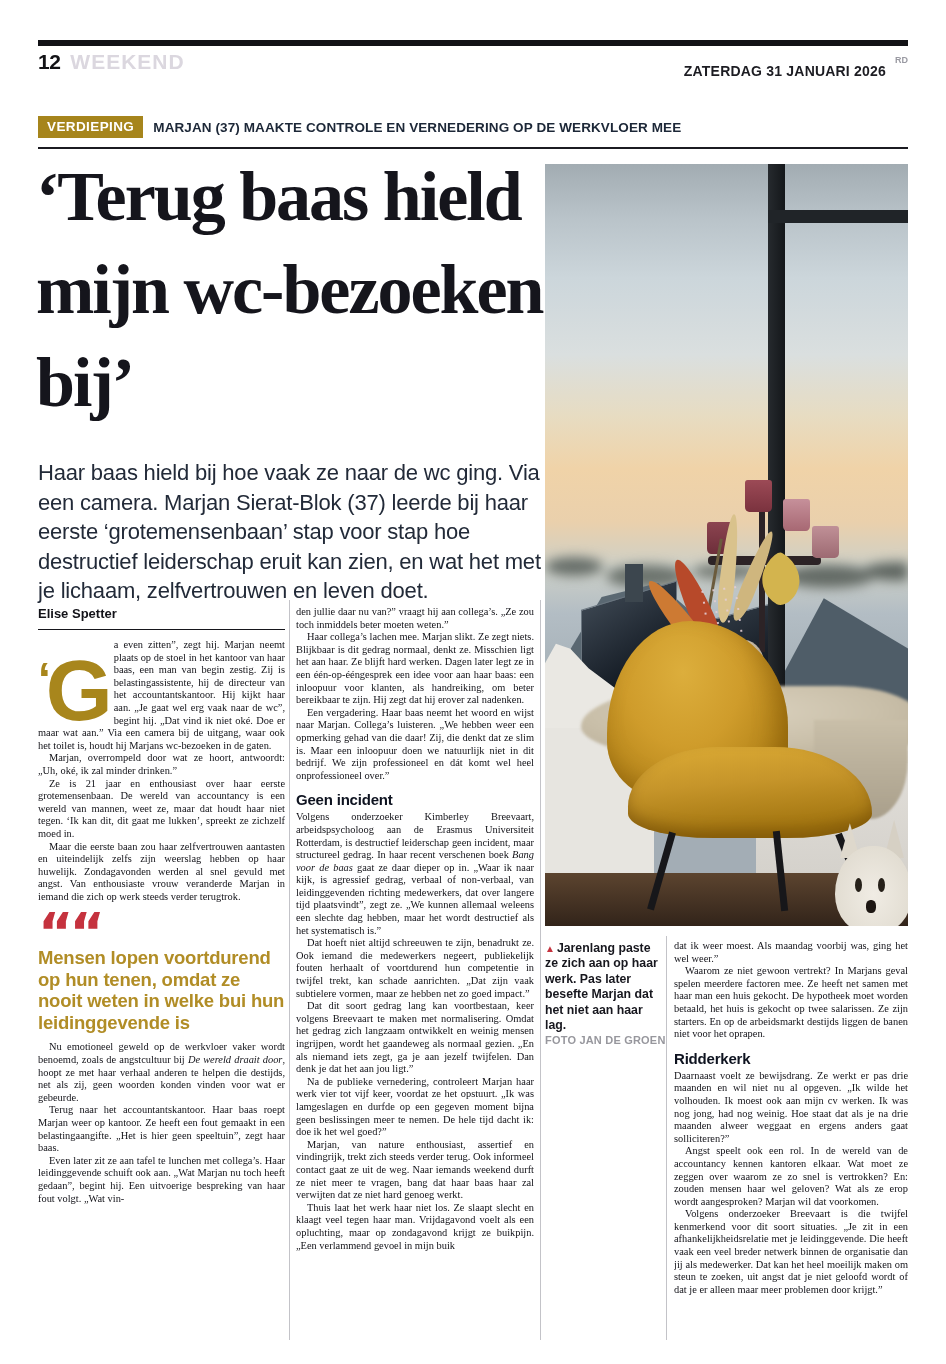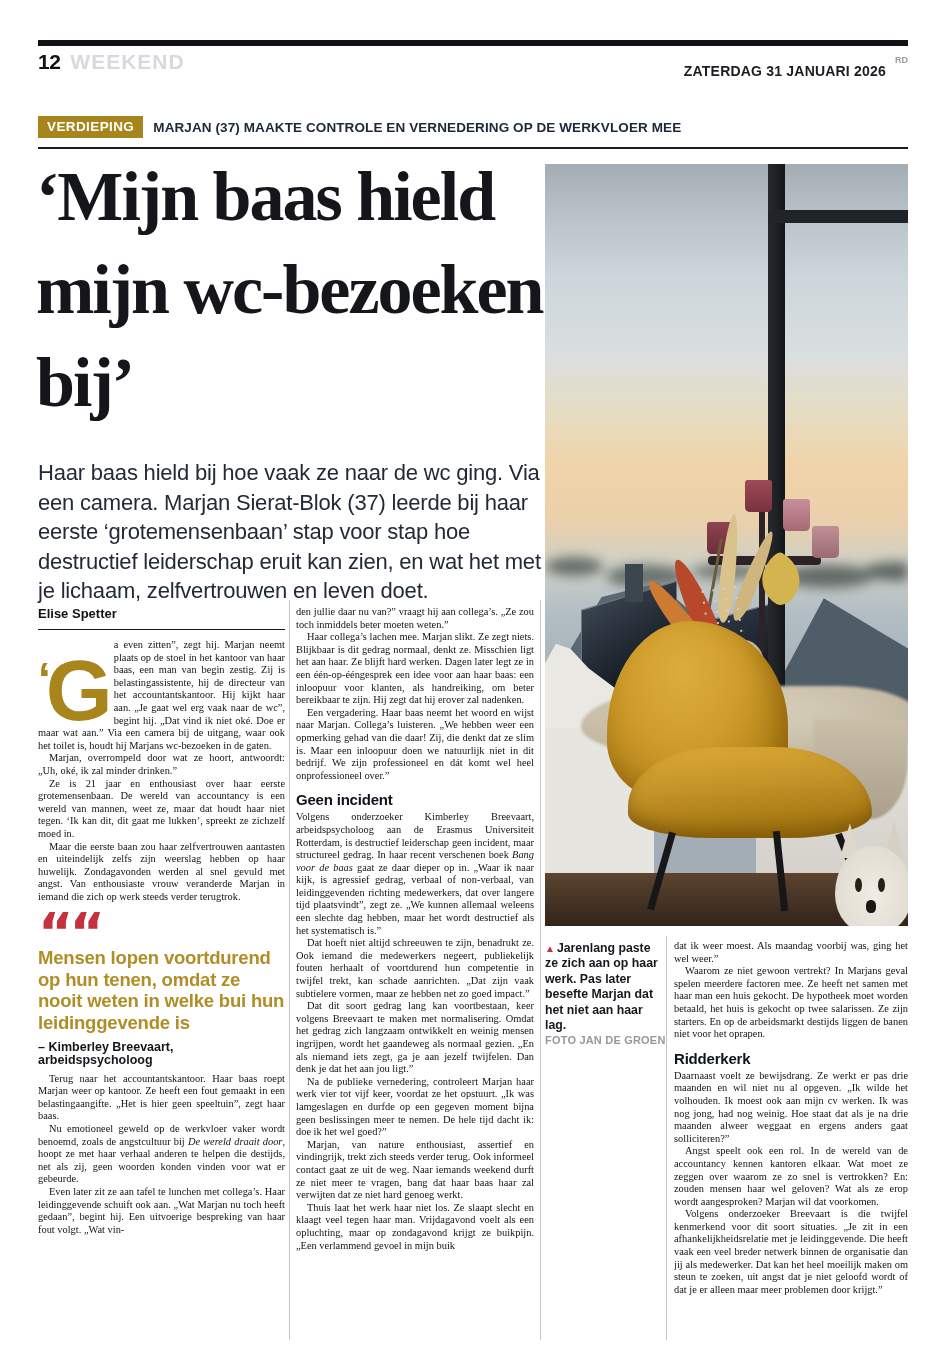--- a/index.html
+++ b/index.html
@@ -151,21 +151,21 @@
   </div>
   <div class="dateline">ZATERDAG 31 JANUARI 2026</div>
   <div class="brand">RD</div>
 
   <div class="kicker">
     <span class="kicker-tag">VERDIEPING</span>
     <span class="kicker-text">MARJAN (37) MAAKTE CONTROLE EN VERNEDERING OP DE WERKVLOER MEE</span>
   </div>
   <div class="kicker-rule"></div>
 
-  <h1 class="headline">‘Mijn baas hield mijn wc-bezoeken bij’</h1>
+  <h1 class="headline">‘Terug baas hield mijn wc-bezoeken bij’</h1>
   <p class="intro">Haar baas hield bij hoe vaak ze naar de wc ging. Via een camera. Marjan Sierat-Blok (37) leerde bij haar eerste ‘grotemensenbaan’ stap voor stap hoe destructief leiderschap eruit kan zien, en wat het met je lichaam, zelfvertrouwen en leven doet.</p>
   <div class="byline">Elise Spetter</div>
   <div class="byline-rule"></div>
 
   <div class="photo">
     <div class="ph-sky"></div>
     <div class="ph-trees"></div>
     <div class="ph-roof-l"></div>
     <div class="ph-solar1"></div>
     <div class="ph-solar2"></div>
@@ -217,25 +217,24 @@
   <div class="col" id="col1">
     <div>
         <p class="np"><span class="dropcap"><span class="dq">‘</span>G</span>a even zitten”, zegt hij. Marjan neemt plaats op de stoel in het kantoor van haar baas, een man van begin zestig. Zij is belastingassistente, hij de directeur van het accountantskantoor. Hij kijkt haar aan. „Je gaat wel erg vaak naar de wc”, begint hij. „Dat vind ik niet oké. Doe er maar wat aan.” Via een camera bij de uitgang, waar ook het toilet is, houdt hij Marjans wc-bezoeken in de gaten.</p>
         <p>Marjan, overrompeld door wat ze hoort, antwoordt: „Uh, oké, ik zal minder drinken.”</p>
         <p>Ze is 21 jaar en enthousiast over haar eerste grotemensenbaan. De wereld van accountancy is een wereld van mannen, weet ze, maar dat houdt haar niet tegen. ‘Ik kan dit, dit gaat me lukken’, spreekt ze zichzelf moed in.</p>
         <p>Maar die eerste baan zou haar zelfvertrouwen aantasten en uiteindelijk zelfs zijn weerslag hebben op haar huwelijk. Zondagavonden werden al snel gevuld met angst. Van enthousiaste vrouw veranderde Marjan in iemand die zich op werk steeds verder terugtrok.</p>
       </div>
     <div class="pullquote">
       <span class="pq-icon">““</span>
       <div class="pq-text">Mensen lopen voortdurend op hun tenen, omdat ze nooit weten in welke bui hun leidinggevende is</div>
-      <div class="pq-attr">– Kimberley Breevaart, arbeidspsycholoog</div>
     </div>
     <div>
+        <p>Nu emotioneel geweld op de werkvloer vaker wordt benoemd, zoals de angstcultuur bij <i>De wereld draait door</i>, hoopt ze met haar verhaal anderen te helpen die destijds, net als zij, geen woorden konden vinden voor wat er gebeurde.</p>
         <p>Terug naar het accountantskantoor. Haar baas roept Marjan weer op kantoor. Ze heeft een fout gemaakt in een belastingaangifte. „Het is hier geen speeltuin”, zegt haar baas.</p>
-        <p>Nu emotioneel geweld op de werkvloer vaker wordt benoemd, zoals de angstcultuur bij <i>De wereld draait door</i>, hoopt ze met haar verhaal anderen te helpen die destijds, net als zij, geen woorden konden vinden voor wat er gebeurde.</p>
         <p>Even later zit ze aan tafel te lunchen met collega’s. Haar leidinggevende schuift ook aan. „Wat Marjan nu toch heeft gedaan”, begint hij. Een uitvoerige bespreking van haar fout volgt. „Wat vin-</p>
       </div>
   </div>
 
   <div class="col" id="col2">
       <p class="np">den jullie daar nu van?” vraagt hij aan collega’s. „Ze zou toch inmiddels beter moeten weten.”</p>
       <p>Haar collega’s lachen mee. Marjan slikt. Ze zegt niets. Blijkbaar is dit gedrag normaal, denkt ze. Misschien ligt het aan haar. Ze blijft hard werken. Dagen later legt ze in een één-op-ééngesprek een idee voor aan haar baas: een inloopuur voor klanten, als handreiking, om beter bereikbaar te zijn. Hij zegt dat hij erover zal nadenken.</p>
       <p>Een vergadering. Haar baas neemt het woord en wijst naar Marjan. Collega’s luisteren. „We hebben weer een opmerking gehad van die daar! Zij, die denkt dat ze slim is. Maar een inloopuur doen we natuurlijk niet in dit bedrijf. We zijn professioneel en dát komt wel heel onprofessioneel over.”</p>
       <h3>Geen incident</h3>
       <p class="np">Volgens onderzoeker Kimberley Breevaart, arbeidspsycholoog aan de Erasmus Universiteit Rotterdam, is destructief leiderschap geen incident, maar structureel gedrag. In haar recent verschenen boek <i>Bang voor de baas</i> gaat ze daar dieper op in. „Waar ik naar kijk, is agressief gedrag, verbaal of non-verbaal, van leidinggevenden richting medewerkers, dat over langere tijd plaatsvindt”, zegt ze. „We kunnen allemaal weleens een slechte dag hebben, maar het wordt destructief als het systematisch is.”</p>

